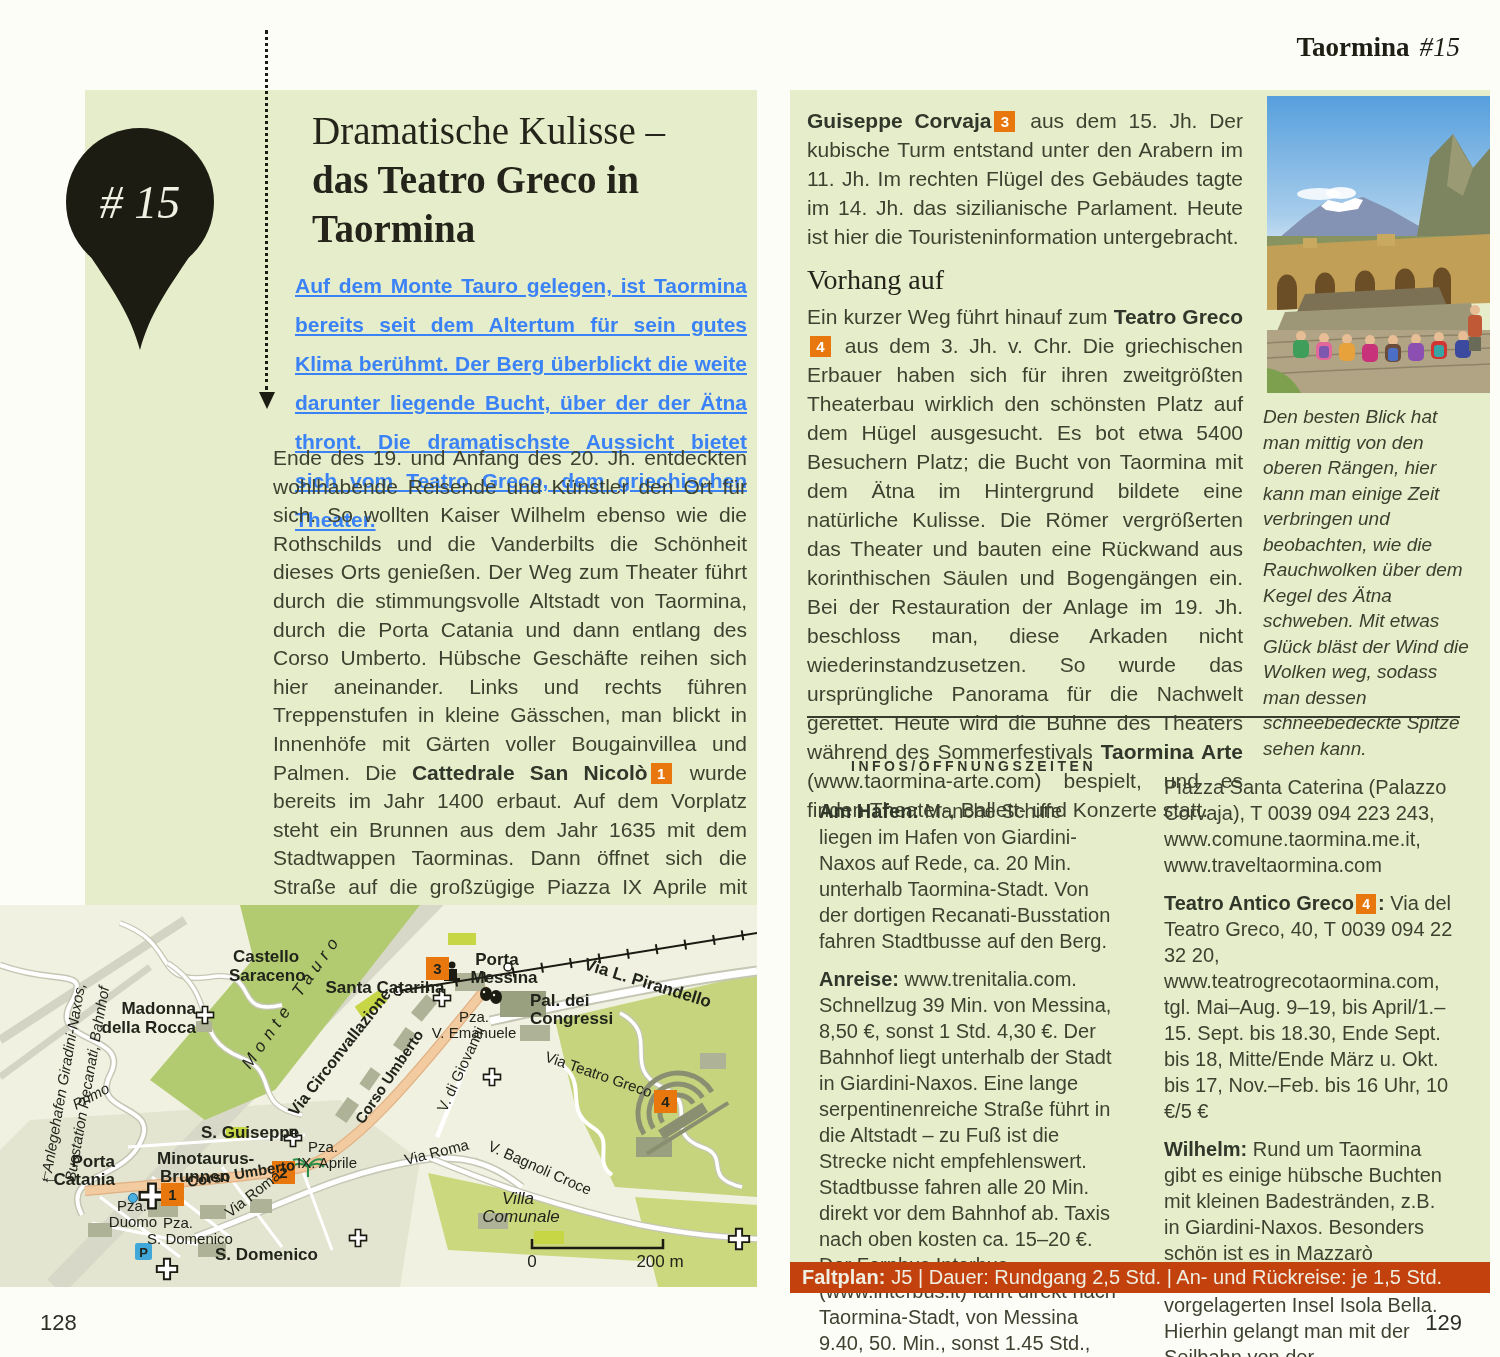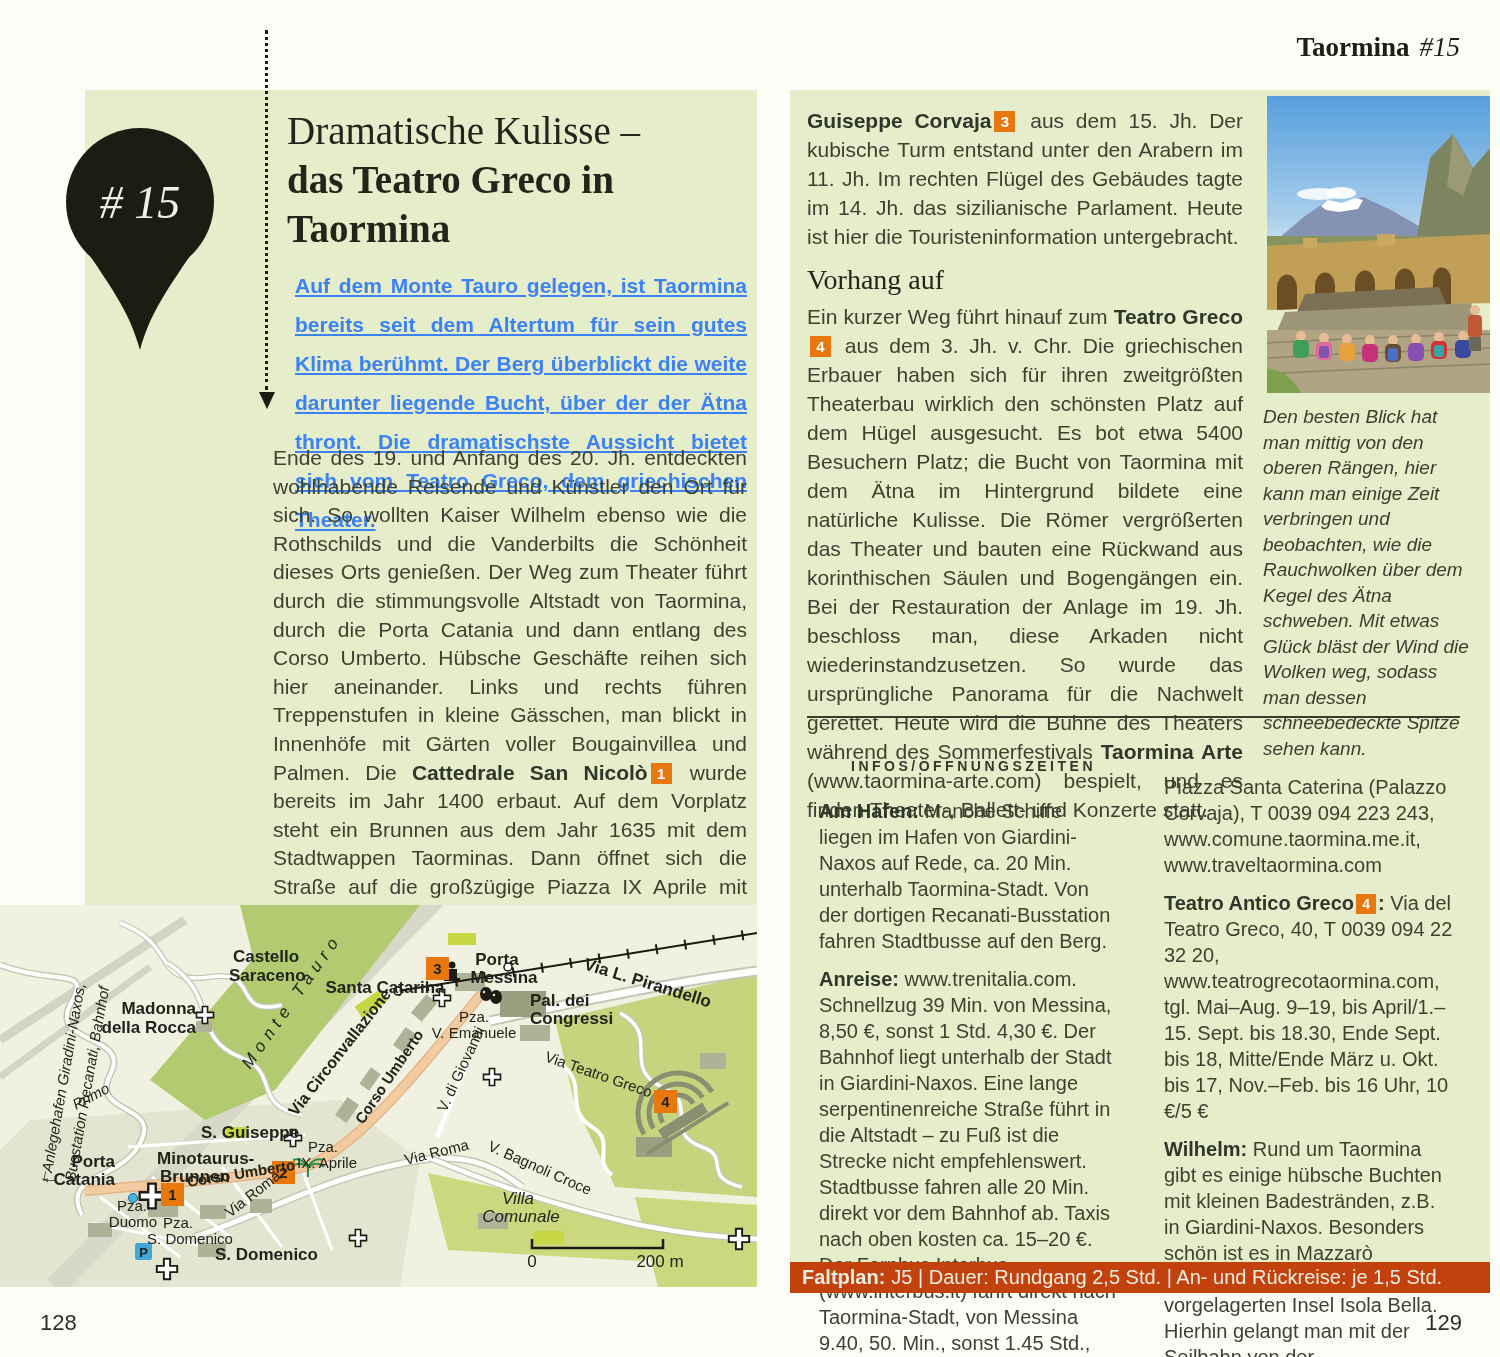--- a/index.html
+++ b/index.html
@@ -19,21 +19,21 @@
   
   .dotline{left:265px;top:30px;height:360px;width:0;border-left:3px dotted #1c1c13;}
   .dotarrow{left:259px;top:392px;width:0;height:0;border-left:8px solid transparent;
             border-right:8px solid transparent;border-top:17px solid #1c1c13;}
 
   
   .pin{left:57px;top:96px;}
   .pin text{font-family:"Liberation Serif",serif;font-style:italic;font-size:46px;fill:#eff2e2;}
 
   
-  .title{left:287px;top:106px;width:470px;font-family:"Liberation Serif",serif;
+  .title{left:312px;top:106px;width:470px;font-family:"Liberation Serif",serif;
          font-size:39px;line-height:49px;color:#24241a;}
   .title .t-bold{font-weight:bold;}
   .intro{left:295px;top:266px;width:452px;font-weight:bold;font-size:21px;line-height:39px;
          text-align:justify;color:#3b82f6;text-decoration:underline;}
   .bodycol{left:273px;top:444px;width:474px;font-size:21px;line-height:28.6px;text-align:justify;}
   .bodycol p,.midcol p{margin:0;}
   b.inb{color:#31362a;}
   .midcol{left:807px;top:106px;width:436px;font-size:21px;line-height:29px;text-align:justify;}
   .subhead{font-family:"Liberation Serif",serif;font-size:28px;color:#24241a;margin:14px 0 8px 0 !important;
            text-align:left !important;}

